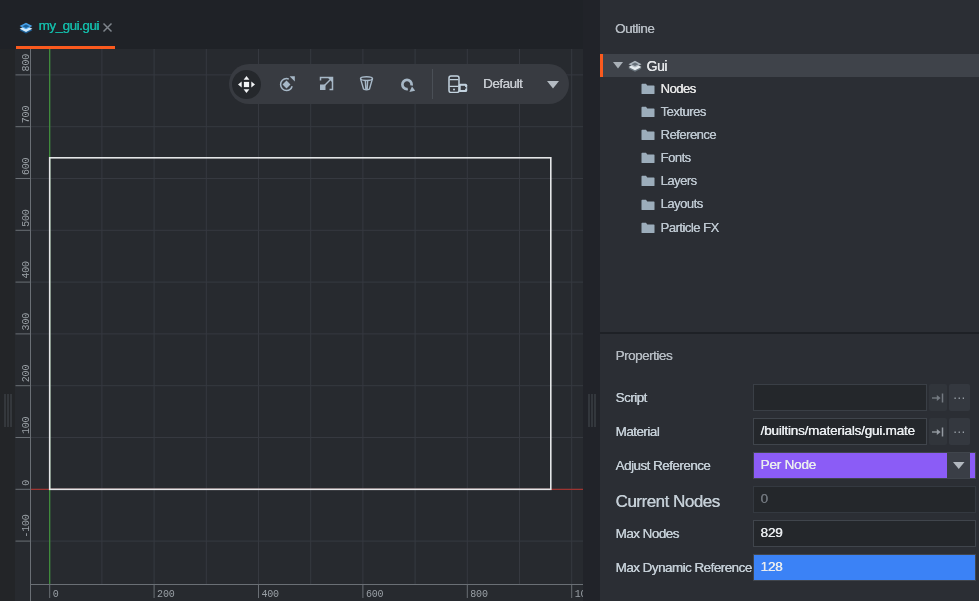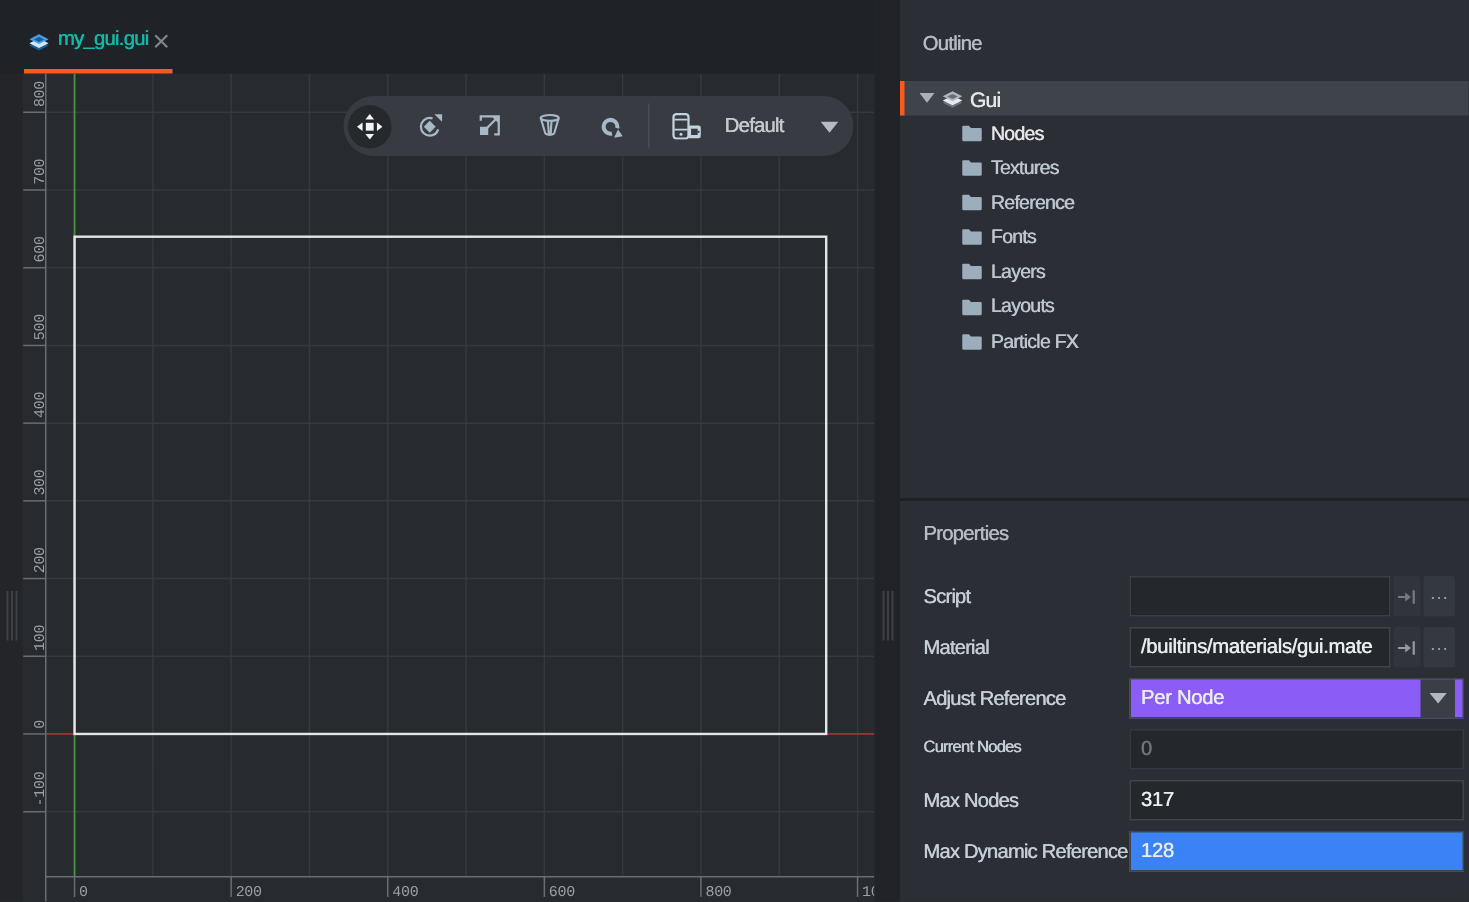--- a/index.html
+++ b/index.html
@@ -165,24 +165,24 @@
 <div class="abs sb" style="left:15.5px;top:390.0px;font-size:13.4px;color:#c4ced6">Script</div>
 <div class="abs sb" style="left:152.5px;top:384.2px;width:174.5px;height:26.6px;background:#24272b;border:1px solid #3a3f46;color:#e9ecef;font-size:13.5px;letter-spacing:-0.2px;line-height:24.6px;padding-left:7px;overflow:hidden;white-space:nowrap"></div>
 <div class="abs sb" style="left:15.5px;top:424.0px;font-size:13.4px;color:#c4ced6">Material</div>
 <div class="abs sb" style="left:152.5px;top:418.2px;width:174.5px;height:26.6px;background:#24272b;border:1px solid #40454c;color:#e9ecef;font-size:13.5px;letter-spacing:-0.2px;line-height:24.6px;padding-left:7px;overflow:hidden;white-space:nowrap">/builtins/materials/gui.mate</div>
 <div class="abs sb" style="left:15.5px;top:458.0px;font-size:13.4px;color:#c4ced6">Adjust Reference</div>
 <div class="abs sb" style="left:152.5px;top:452.2px;width:223.5px;height:26.6px;background:#8b5cf6;border:1px solid #40454c;color:#e9ecef;font-size:13.5px;letter-spacing:-0.2px;line-height:24.6px;padding-left:7px;overflow:hidden;white-space:nowrap">Per Node</div>
 <div class="abs" style="left:346.5px;top:453.2px;width:23.5px;height:24.6px;background:#3a3e46"></div>
 <svg class="abs" style="left:352.5px;top:462.2px" width="12" height="8">
       <path d="M0 0H11.5L5.75 7Z" fill="#b2b8bf"></path>
     </svg>
-<div class="abs sb" style="left:15.5px;top:492.0px;font-size:11px;color:#c4ced6">Current Nodes</div>
+<div class="abs sb" style="left:15.5px;top:492.0px;font-size:17px;color:#c4ced6">Current Nodes</div>
 <div class="abs sb" style="left:152.5px;top:486.2px;width:223.5px;height:26.6px;background:#24272b;border:1px solid #343940;color:#6f757c;font-size:13.5px;letter-spacing:-0.2px;line-height:24.6px;padding-left:7px;overflow:hidden;white-space:nowrap">0</div>
 <div class="abs sb" style="left:15.5px;top:526.0px;font-size:13.4px;color:#c4ced6">Max Nodes</div>
-<div class="abs sb" style="left:152.5px;top:520.2px;width:223.5px;height:26.6px;background:#24272b;border:1px solid #40454c;color:#e9ecef;font-size:13.5px;letter-spacing:-0.2px;line-height:24.6px;padding-left:7px;overflow:hidden;white-space:nowrap">317</div>
+<div class="abs sb" style="left:152.5px;top:520.2px;width:223.5px;height:26.6px;background:#24272b;border:1px solid #40454c;color:#e9ecef;font-size:13.5px;letter-spacing:-0.2px;line-height:24.6px;padding-left:7px;overflow:hidden;white-space:nowrap">829</div>
 <div class="abs sb" style="left:15.5px;top:560.0px;font-size:13.4px;color:#c4ced6">Max Dynamic Reference</div>
 <div class="abs sb" style="left:152.5px;top:554.2px;width:223.5px;height:26.6px;background:#3b82f6;border:1px solid #40454c;color:#e9ecef;font-size:13.5px;letter-spacing:-0.2px;line-height:24.6px;padding-left:7px;overflow:hidden;white-space:nowrap">128</div>
 <div class="abs" style="left:328.5px;top:384.2px;width:18.5px;height:26.6px;background:#31353b;border-radius:2px"></div>
 <div class="abs" style="left:348.5px;top:384.2px;width:21.5px;height:26.6px;background:#34383f;border-radius:2px;color:#9aa1a8;font-size:13px;text-align:center;line-height:22px;letter-spacing:0">…</div>
 <svg class="abs" style="left:330.5px;top:391.5px" width="14" height="12" viewBox="0 0 14 12">
       <path d="M1 6H8" stroke="#747a81" stroke-width="1.4"></path>
       <path d="M5.8 3L9.6 6L5.8 9Z" fill="#747a81"></path>
       <path d="M11.5 1.5V10.5" stroke="#747a81" stroke-width="1.5"></path>
     </svg>
 <div class="abs" style="left:328.5px;top:418.2px;width:18.5px;height:26.6px;background:#31353b;border-radius:2px"></div>

